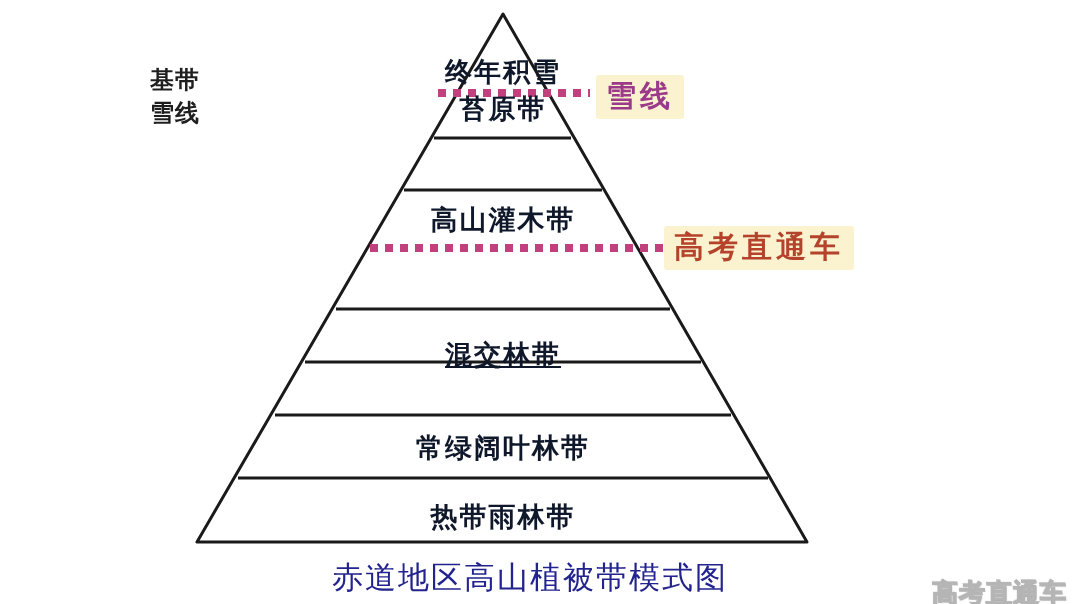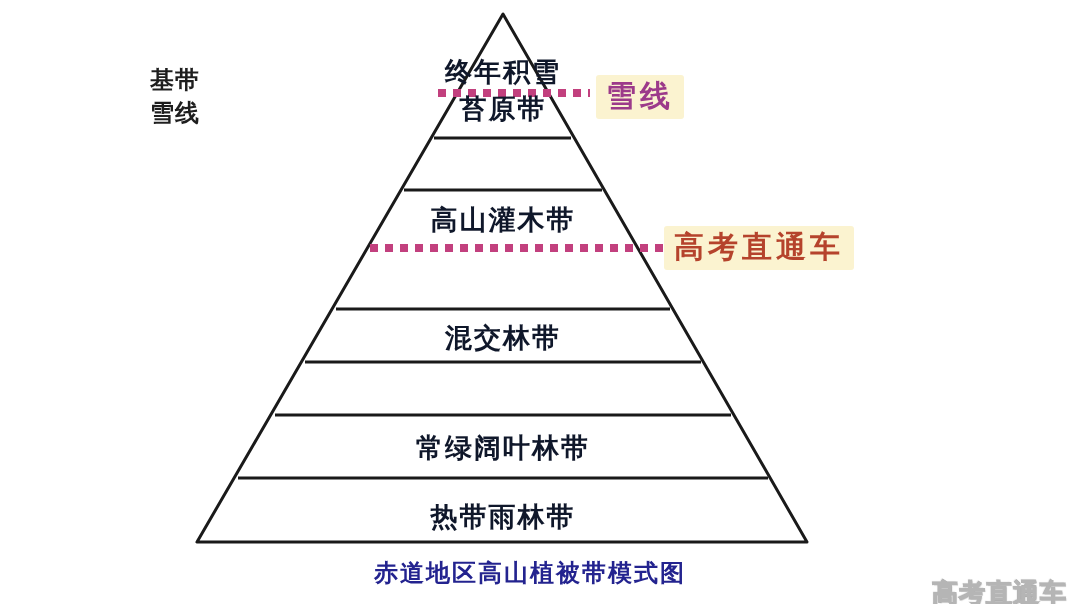--- a/index.html
+++ b/index.html
@@ -30,21 +30,21 @@
     position:absolute;
     font-size:30px;font-weight:bold;line-height:34px;letter-spacing:4px;
     background:#fbf3d0;padding:4px 10px 6px 10px;border-radius:3px;
     white-space:nowrap;
   }
   .annot.snow{left:596px;top:75px;color:#9c3a8a;}
   .annot.forest{left:664px;top:226px;color:#b5432c;}
 
   .chart-title{
     position:absolute;left:330px;top:557px;width:400px;text-align:center;
-    color:#23238f;font-size:24px;font-weight:bold;letter-spacing:2px;
+    color:#23238f;font-size:31px;font-weight:normal;letter-spacing:2px;
     white-space:nowrap;
   }
 
   .watermark{
     position:absolute;left:932px;top:576px;
     font-size:26px;font-weight:bold;letter-spacing:1px;
     color:#000000;
     -webkit-text-stroke:1.2px #b5b5b5;
     text-shadow:1px 1px 1px #c9c9c9,-1px -1px 1px #e2e2e2;
     white-space:nowrap;
@@ -74,21 +74,21 @@
   </svg>
 
   <div class="legend">
     <div>基带</div>
     <div>雪线</div>
   </div>
 
   <div class="layer-label" style="top:57px;">终年积雪</div>
   <div class="layer-label" style="top:94px;">苔原带</div>
   <div class="layer-label" style="top:207px;font-family:Liberation Mono, monospace;">高山灌木带</div>
-  <div class="layer-label" style="top:323px;">混交林带</div>
+  <div class="layer-label" style="top:340px;text-decoration:underline;">混交林带</div>
   <div class="layer-label" style="top:502px;">热带雨林带</div>
   <div class="layer-label" style="top:433px;">常绿阔叶林带</div>
 
   <div class="annot snow">雪线</div>
   <div class="annot forest">高考直通车</div>
 
   <div class="chart-title">赤道地区高山植被带模式图</div>
 
   <div class="watermark">高考直通车</div>
 

